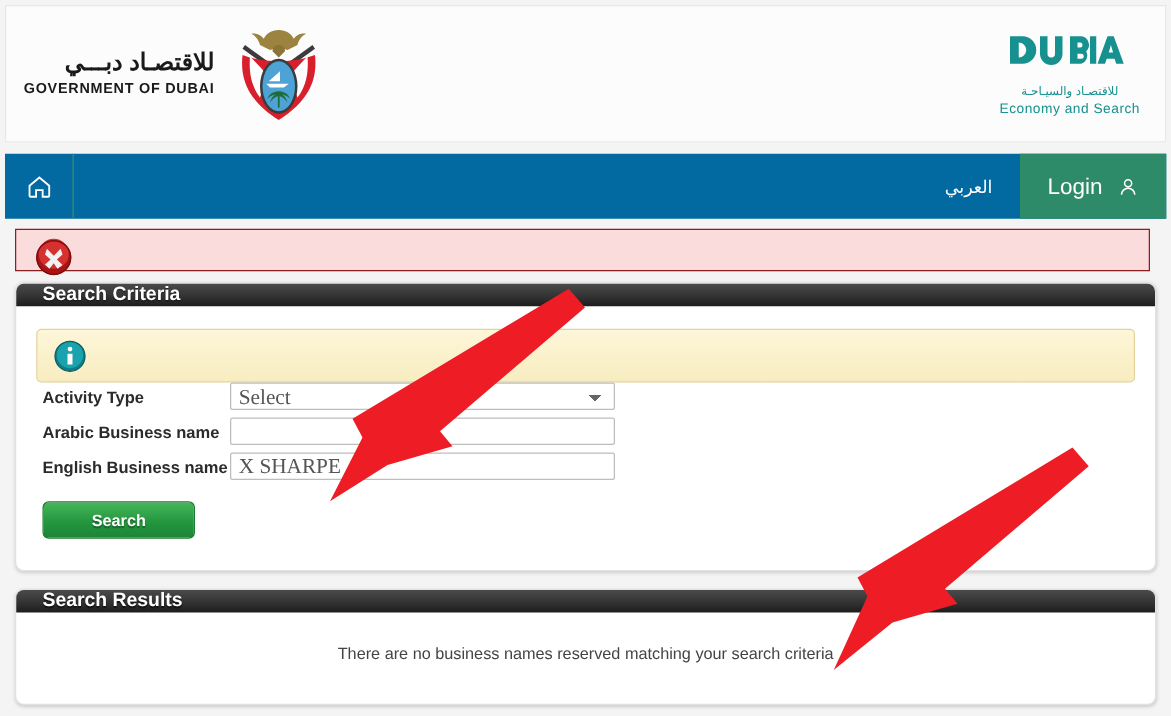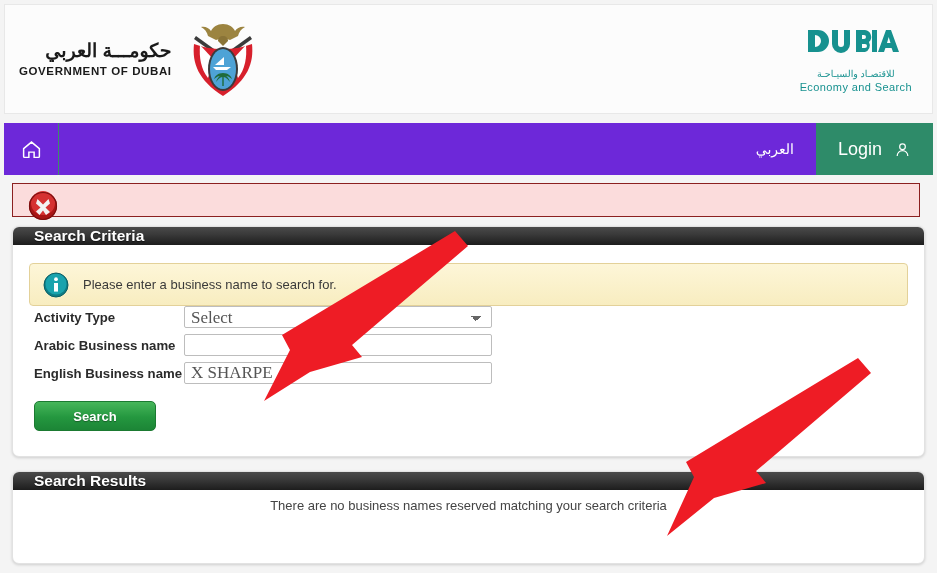--- a/index.html
+++ b/index.html
@@ -38,21 +38,21 @@
     margin-top: 8px;
   }
   .dubai-en {
     font-size: 11px; color: #17918f; letter-spacing: 0.4px; margin-top: 2px;
     font-weight: 400;
   }
 
   
   .navbar {
     position: absolute; left: 4px; top: 123px; width: 929px; height: 52px;
-    background: #6d28d9;
+    background: #0369a1;
     display: flex; align-items: stretch;
   }
   .nav-home {
     width: 55px; display: flex; align-items: center; justify-content: center;
     border-right: 1px solid #3d8c69; cursor: pointer;
   }
   .nav-spacer { flex: 1; }
   .nav-arabic {
     display: flex; align-items: center; padding: 0 22px;
     color: #ffffff; font-size: 14px; direction: rtl; cursor: pointer;
@@ -131,39 +131,39 @@
     background: linear-gradient(to bottom, #46b65a 0%, #24973f 55%, #1c8536 100%);
     border: 1px solid #1b7a31; border-radius: 5px;
     color: #ffffff; font-size: 13px; font-weight: 700;
     cursor: pointer; font-family: "Liberation Sans", sans-serif;
     text-shadow: 0 1px 1px rgba(0,0,0,0.35);
   }
 
   
   .results-msg {
     text-align: center; font-size: 13px; color: #444;
-    padding-top: 8px;
+    padding-top: 25px;
   }
 
   
   .arrows {
     position: absolute; left: 0; top: 0; width: 937px; height: 573px;
     pointer-events: none;
   }
 </style>
 </head>
 <body>
 
 <div id="page">
 
   <div class="top-header">
 
     <div class="gov-logo">
       <div class="gov-text">
-        <div class="gov-ar">حكومـــة العربي</div>
+        <div class="gov-ar">للاقتصـاد دبـــي</div>
         <div class="gov-en">GOVERNMENT OF DUBAI</div>
       </div>
       <svg class="emblem" viewBox="0 0 74 86">
 
         <path d="M37 8 C31 8 27 11 25 15 C23 12 19 10 15 11 C19 13 21 16 22 20 L30 24 L37 22 L44 24 L52 20 C53 16 55 13 59 11 C55 10 51 12 49 15 C47 11 43 8 37 8 Z" fill="#9c8440"></path>
         <path d="M37 20 C34 20 32 22 32 25 L37 30 L42 25 C42 22 40 20 37 20 Z" fill="#8a7437"></path>
 
         <path d="M10 20 L28 33 L26 36 L8 23 Z" fill="#3b3b3b"></path>
         <path d="M64 20 L46 33 L48 36 L66 23 Z" fill="#3b3b3b"></path>
 
@@ -235,21 +235,20 @@
     <div class="card-body">
 
       <div class="info-box">
         <svg width="26" height="26" viewBox="0 0 26 26">
           <circle cx="13" cy="13" r="12" fill="#0f7d85"></circle>
           <circle cx="13" cy="12" r="10.5" fill="#1aa3ad"></circle>
           <circle cx="13" cy="13" r="12" fill="none" stroke="#0b5f66" stroke-width="1"></circle>
           <circle cx="13" cy="7.2" r="1.9" fill="#ffffff"></circle>
           <path d="M11 11 h4 v8.6 h-4 Z" fill="#ffffff"></path>
         </svg>
-        <span class="info-text">Please enter a business name to search for.</span>
       </div>
 
       <div class="form">
 
         <div class="form-row">
           <label class="form-label">Activity Type</label>
           <select class="form-select">
             <option>Select</option>
           </select>
         </div>

